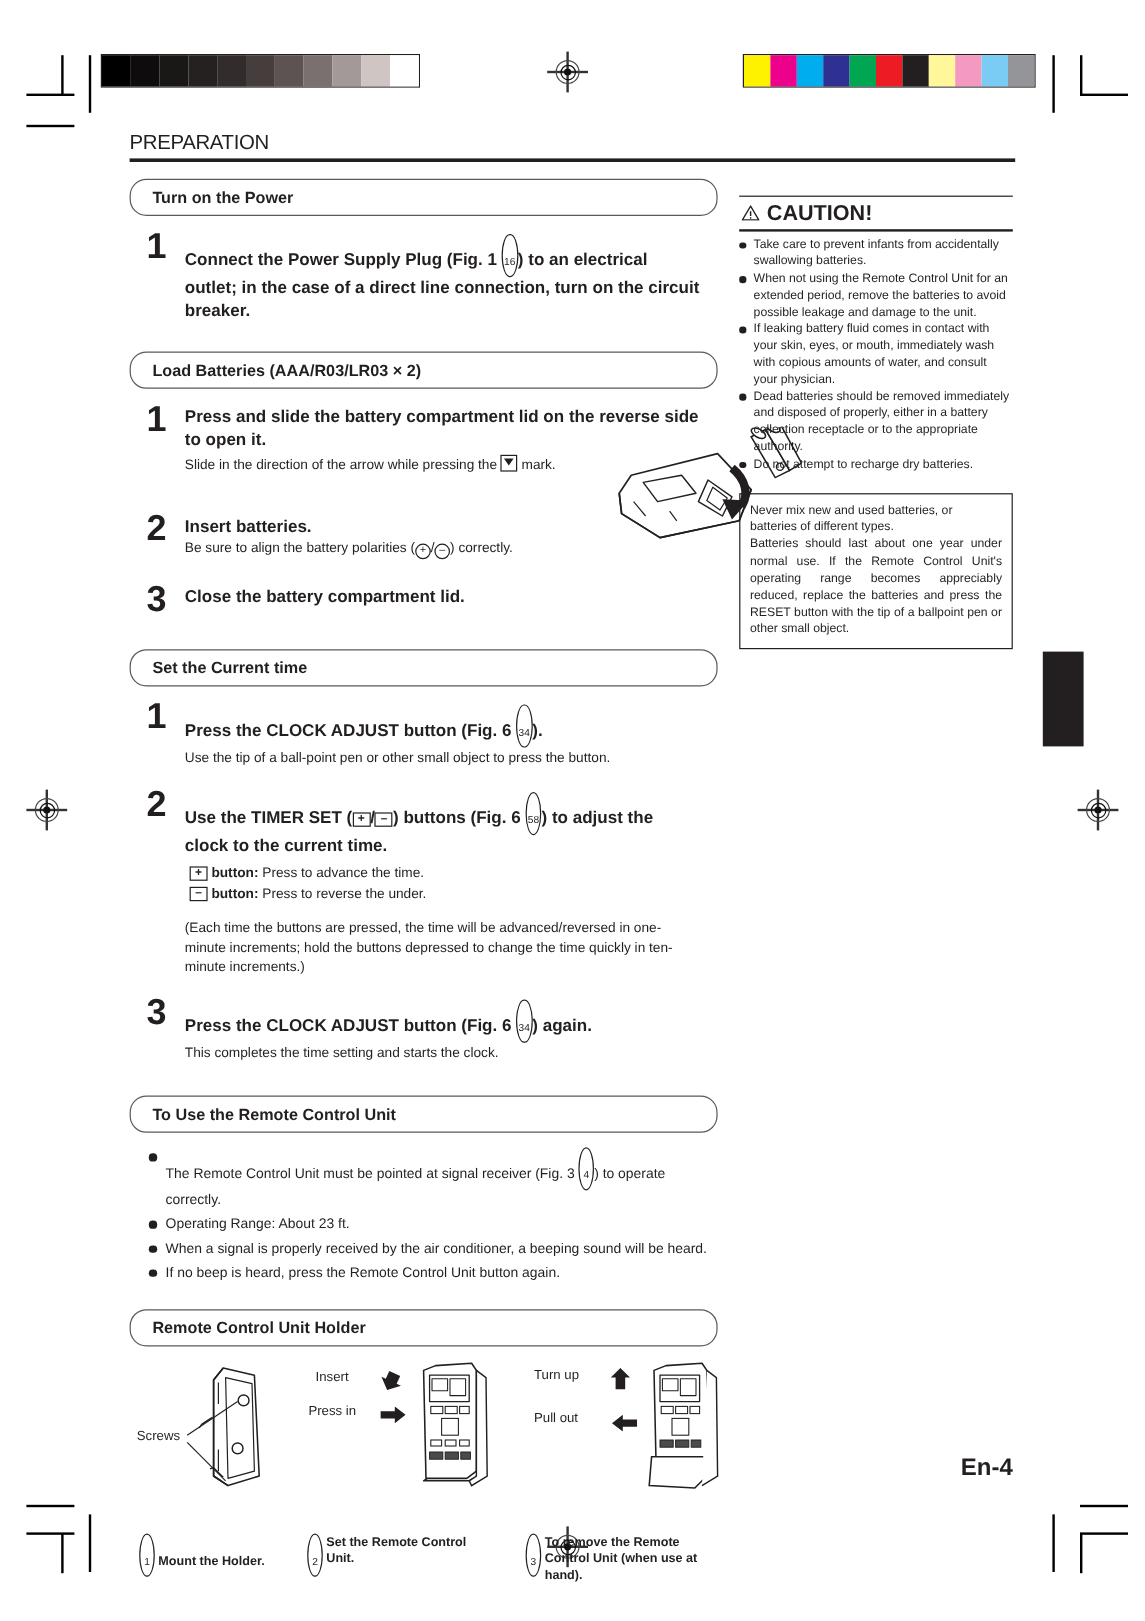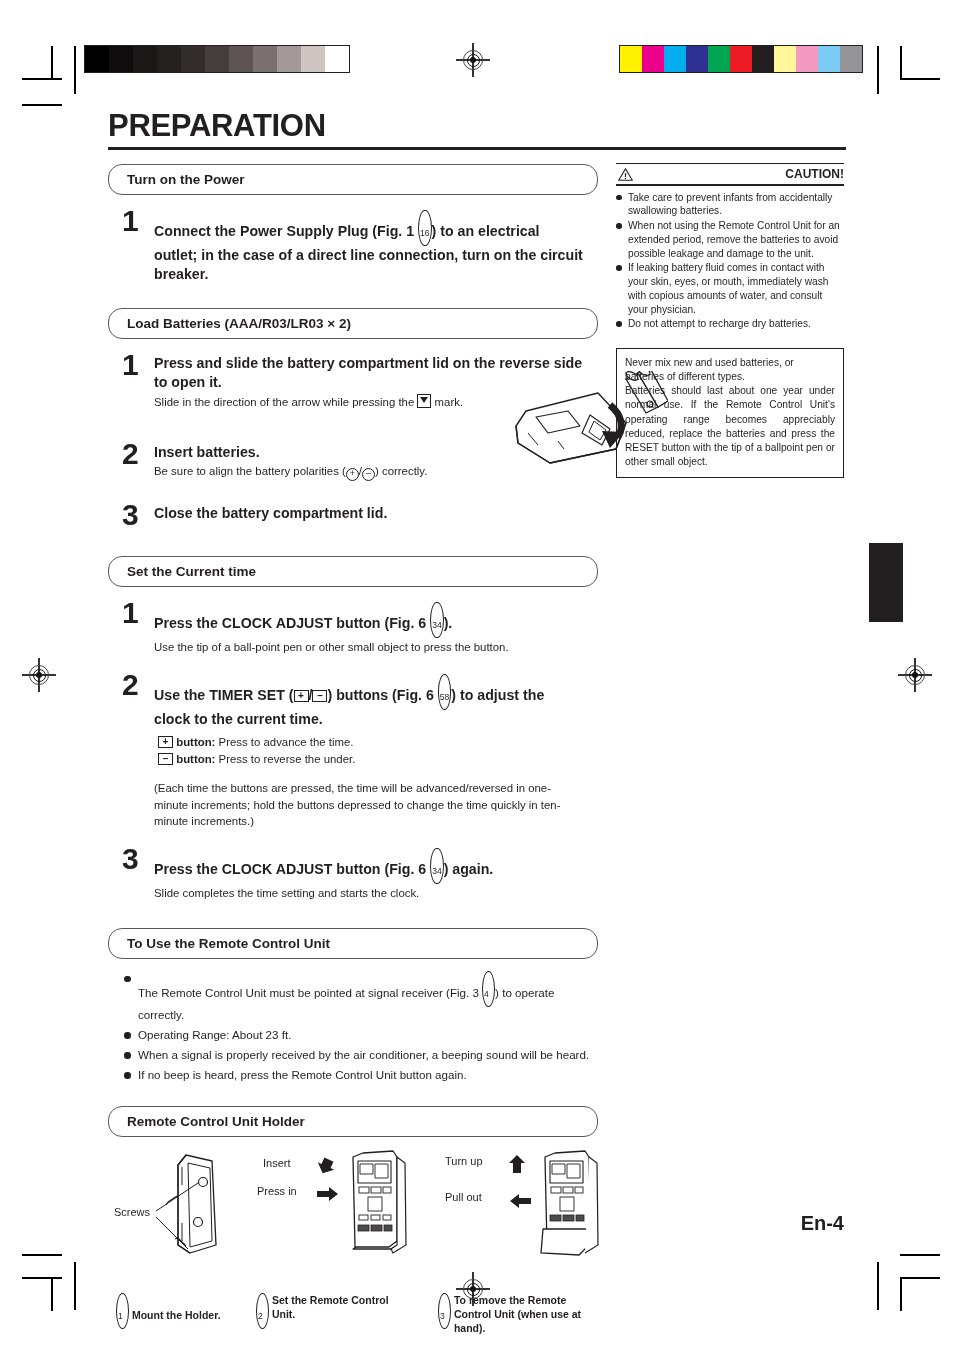--- a/index.html
+++ b/index.html
@@ -43,22 +43,22 @@
   .gray-bar .sw { width: 24px; height: 26px; }
 
   
   .thumb-tab { position: absolute; background: #231f20; }
 
   
   .col-left  { position: absolute; left: 108px; top: 110px; width: 490px; }
   .col-right { position: absolute; left: 616px; top: 163px; width: 228px; }
 
   .page-title {
-    font-size: 31px;
-    font-weight: bold;
+    font-size: 17px;
+    font-weight: normal;
     letter-spacing: -0.3px;
     margin: 0 0 4px 0;
     line-height: 1.05;
   }
   .title-rule { height: 3.5px; background: #231f20; width: 738px; margin-bottom: 14px; }
 
   .section-box {
     border: 1.1px solid #5a5a5a;
     border-radius: 14px;
     padding: 7px 0 7px 18px;
@@ -119,20 +119,21 @@
     border-top: 6px solid #231f20;
   }
   .circnum {
     display: inline-block;
     border: 1.1px solid #231f20;
     border-radius: 50%;
     font-size: 8.5px;
     line-height: 11px;
     min-width: 13px;
     height: 15px;
+    text-align: center;
     vertical-align: 0px;
     font-weight: normal;
     padding: 17px 1px;
     box-sizing: border-box;
   }
   .polarity {
     display:inline-block; border:1.1px solid #231f20; border-radius:50%;
     width: 11px; height: 11px; line-height: 9px; text-align:center;
     font-size: 9px; vertical-align: -1px;
   }
@@ -152,22 +153,22 @@
   .bullets li::before {
     content: "";
     position: absolute; left: 2px; top: 5px;
     width: 6.5px; height: 6.5px; border-radius: 50%;
     background: #231f20;
   }
 
   
   .caution-rule-top { height: 1.3px; background: #231f20; }
   .caution-title {
-    font-size: 12px; font-weight: bold; padding: 3px 0 3px 2px;
-    display: flex; align-items: center; gap: 6px; justify-content: space-between;
+    font-size: 18px; font-weight: bold; padding: 3px 0 3px 2px;
+    display: flex; align-items: center; gap: 6px;
   }
   .warn-tri { display:inline-block; width: 15px; height: 13px; position: relative; }
   .caution-rule-bot { height: 1.3px; background: #231f20; margin-bottom: 5px; }
   .caution-list { margin: 0; padding: 0; list-style: none; }
   .caution-list li {
     font-size: 10.2px; line-height: 1.35; padding-left: 12px;
     position: relative; margin-bottom: 1px;
   }
   .caution-list li::before {
     content: ""; position: absolute; left: 0px; top: 4px;
@@ -398,21 +399,21 @@
     </div>
 
     <div class="step-note">(Each time the buttons are pressed, the time will be advanced/reversed in one-minute increments; hold the buttons depressed to change the time quickly in ten-minute increments.)</div>
 
     <div class="step" style="margin-top:16px; margin-bottom:26px;">
       <div class="step-num">3</div>
       <div class="step-body">
         <div class="step-head">
           <span>Press the CLOCK ADJUST button  (Fig. 6 </span><span class="circnum">34</span><span>) again.</span>
         </div>
-        <div class="step-sub">Slide completes the time setting and starts the clock.</div>
+        <div class="step-sub">This completes the time setting and starts the clock.</div>
       </div>
     </div>
 
     <div class="section-box">To Use the Remote Control Unit</div>
 
     <ul class="bullets" style="margin-left:14px; width:474px;">
       <li>
         <span>The Remote Control Unit must be pointed at signal receiver (Fig. 3 </span><span class="circnum">4</span><span>) to operate correctly.</span>
       </li>
       <li>Operating Range: About 23 ft.</li>
@@ -544,20 +545,21 @@
         </svg>
       </span>
       <span>CAUTION!</span>
     </div>
     <div class="caution-rule-bot"></div>
 
     <ul class="caution-list">
       <li>Take care to prevent infants from accidentally swallowing batteries.</li>
       <li>When not using the Remote Control Unit for an extended period, remove the batteries to avoid possible leakage and damage to the unit.</li>
       <li>If leaking battery fluid comes in contact with your skin, eyes, or mouth, immediately wash with copious amounts of water, and consult your physician.</li>
+      <li>Dead batteries should be removed immediately and disposed of properly, either in a battery collection receptacle or to the appropriate authority.</li>
       <li>Do not attempt to recharge dry batteries.</li>
     </ul>
 
     <div class="note-box">
       <p>Never mix new and used batteries, or batteries of different types.</p>
       <p class="justify">Batteries should last about one year under normal use. If the Remote Control Unit's operating range becomes appreciably reduced, replace the batteries and press the RESET button with the tip of a ballpoint pen or other small object.</p>
     </div>
   </div>
 
   <div class="page-num">En-4</div>

